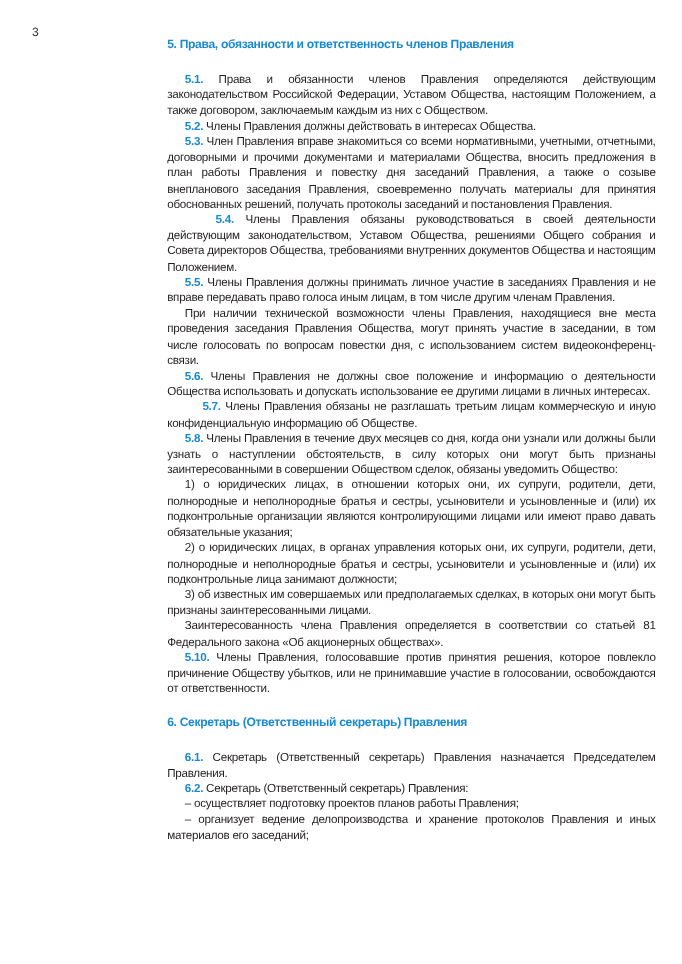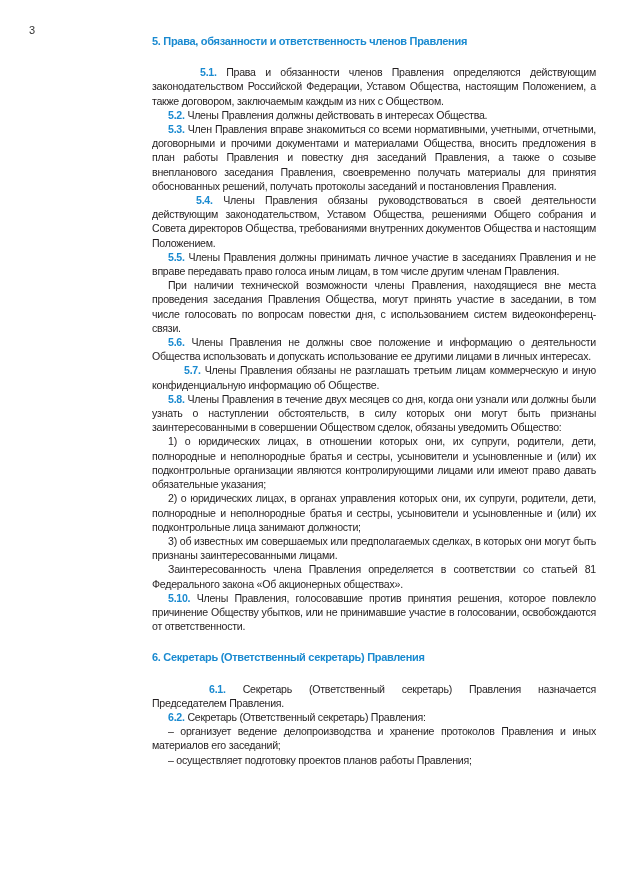--- a/index.html
+++ b/index.html
@@ -15,35 +15,35 @@
   .section-gap { height: 17px; }
 </style>
 </head>
 <body>
 
 <div class="page-number">3</div>
 
 <div class="content">
 
   <h2 class="heading" style="color: rgb(26, 138, 208);">5. Права, обязанности и ответственность членов Правления</h2>
-  <p class="para"><span class="num" style="color: rgb(26, 138, 208); margin-left: 32px;">5.1.</span> <span>Права и обязанности членов Правления определяются действующим законодательством Российской Федерации, Уставом Общества, настоящим Положением, а также договором, заключаемым каждым из них с Обществом.</span></p>
+  <p class="para"><span class="num" style="color: rgb(26, 138, 208);">5.1.</span> <span>Права и обязанности членов Правления определяются действующим законодательством Российской Федерации, Уставом Общества, настоящим Положением, а также договором, заключаемым каждым из них с Обществом.</span></p>
   <p class="para"><span class="num" style="color: rgb(26, 138, 208);">5.2.</span> <span>Члены Правления должны действовать в интересах Общества.</span></p>
   <p class="para"><span class="num" style="color: rgb(26, 138, 208);">5.3.</span> <span>Член Правления вправе знакомиться со всеми нормативными, учетными, отчетными, договорными и прочими документами и материалами Общества, вносить предложения в план работы Правления и повестку дня заседаний Правления, а также о созыве внепланового заседания Правления, своевременно получать материалы для принятия обоснованных решений, получать протоколы заседаний и постановления Правления.</span></p>
   <p class="para"><span class="num" style="color: rgb(26, 138, 208); margin-left: 28px;">5.4.</span> <span>Члены Правления обязаны руководствоваться в своей деятельности действующим законодательством, Уставом Общества, решениями Общего собрания и Совета директоров Общества, требованиями внутренних документов Общества и настоящим Положением.</span></p>
   <p class="para"><span class="num" style="color: rgb(26, 138, 208);">5.5.</span> <span>Члены Правления должны принимать личное участие в заседаниях Правления и не вправе передавать право голоса иным лицам, в том числе другим членам Правления.</span></p>
   <p class="para"><span>При наличии технической возможности члены Правления, находящиеся вне места проведения заседания Правления Общества, могут принять участие в заседании, в том числе голосовать по вопросам повестки дня, с использованием систем видеоконференц-связи.</span></p>
   <p class="para"><span class="num" style="color: rgb(26, 138, 208);">5.6.</span> <span>Члены Правления не должны свое положение и информацию о деятельности Общества использовать и допускать использование ее другими лицами в личных интересах.</span></p>
   <p class="para"><span class="num" style="color: rgb(26, 138, 208); padding-left: 16px;">5.7.</span> <span>Члены Правления обязаны не разглашать третьим лицам коммерческую и иную конфиденциальную информацию об Обществе.</span></p>
   <p class="para"><span class="num" style="color: rgb(26, 138, 208);">5.8.</span> <span>Члены Правления в течение двух месяцев со дня, когда они узнали или должны были узнать о наступлении обстоятельств, в силу которых они могут быть признаны заинтересованными в совершении Обществом сделок, обязаны уведомить Общество:</span></p>
   <p class="para"><span>1) о юридических лицах, в отношении которых они, их супруги, родители, дети, полнородные и неполнородные братья и сестры, усыновители и усыновленные и (или) их подконтрольные организации являются контролирующими лицами или имеют право давать обязательные указания;</span></p>
   <p class="para"><span>2) о юридических лицах, в органах управления которых они, их супруги, родители, дети, полнородные и неполнородные братья и сестры, усыновители и усыновленные и (или) их подконтрольные лица занимают должности;</span></p>
   <p class="para"><span>3) об известных им совершаемых или предполагаемых сделках, в которых они могут быть признаны заинтересованными лицами.</span></p>
   <p class="para"><span>Заинтересованность члена Правления определяется в соответствии со статьей 81 Федерального закона «Об акционерных обществах».</span></p>
   <p class="para"><span class="num" style="color: rgb(26, 138, 208);">5.10.</span> <span>Члены Правления, голосовавшие против принятия решения, которое повлекло причинение Обществу убытков, или не принимавшие участие в голосовании, освобождаются от ответственности.</span></p>
 
   <div class="section-gap"></div>
 
   <h2 class="heading" style="color: rgb(26, 138, 208);">6. Секретарь (Ответственный секретарь) Правления</h2>
-  <p class="para"><span class="num" style="color: rgb(26, 138, 208); margin-left: 41px;">6.1.</span> <span>Секретарь (Ответственный секретарь) Правления назначается Председателем Правления.</span></p>
+  <p class="para"><span class="num" style="color: rgb(26, 138, 208);">6.1.</span> <span>Секретарь (Ответственный секретарь) Правления назначается Председателем Правления.</span></p>
   <p class="para"><span class="num" style="color: rgb(26, 138, 208);">6.2.</span> <span>Секретарь (Ответственный секретарь) Правления:</span></p>
+  <p class="para"><span>– осуществляет подготовку проектов планов работы Правления;</span></p>
   <p class="para"><span>– организует ведение делопроизводства и хранение протоколов Правления и иных материалов его заседаний;</span></p>
-  <p class="para"><span>– осуществляет подготовку проектов планов работы Правления;</span></p>
 </div>
 
 </body></html>

